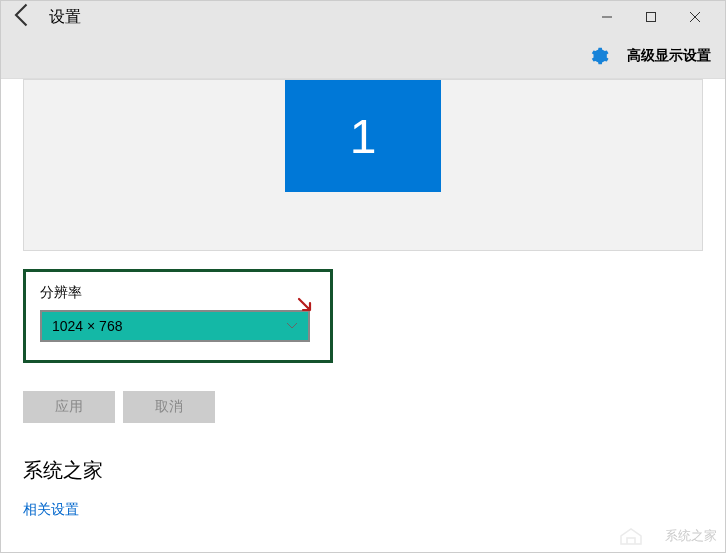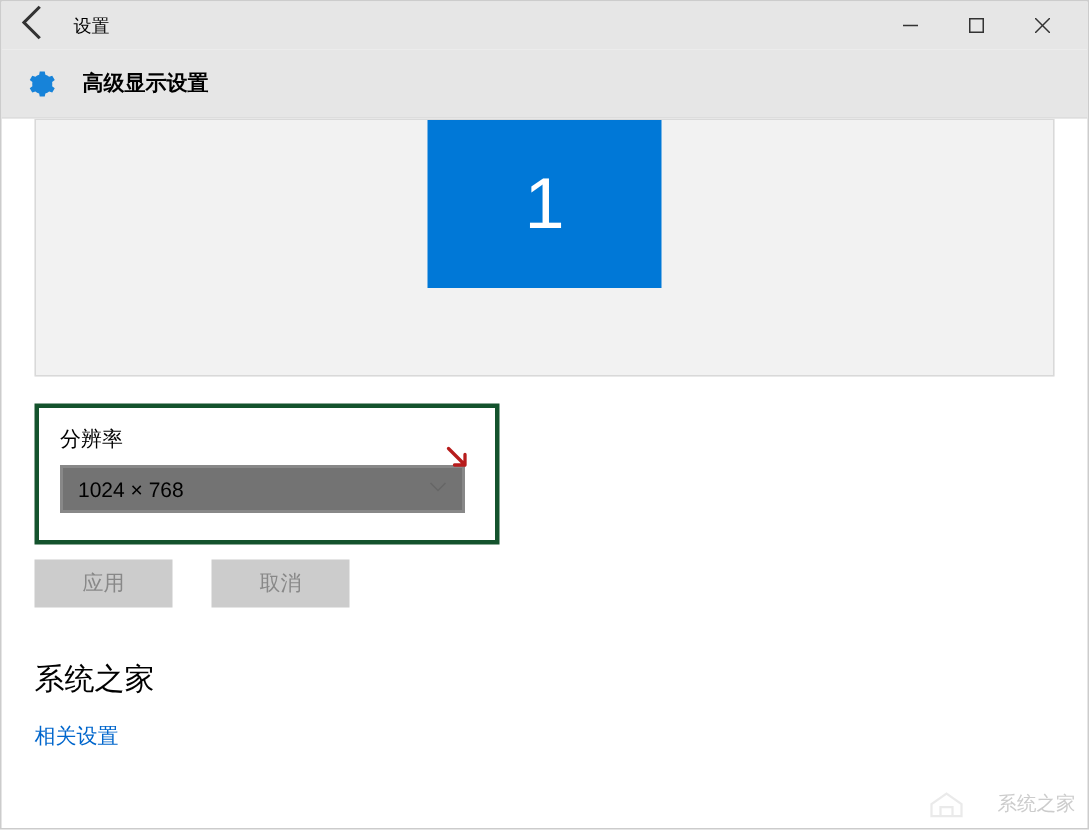--- a/index.html
+++ b/index.html
@@ -1,46 +1,46 @@
 <!DOCTYPE html>
 <html><head>
   <meta charset="utf-8">
   <style>
     * { margin: 0; padding: 0; box-sizing: border-box; font-family: "Microsoft YaHei", "Segoe UI", sans-serif; }
     body { width: 726px; height: 553px; background: #fff; overflow: hidden; border: 1px solid #ccc; position: relative; }
     
     .titlebar { height: 32px; background: #e6e6e6; display: flex; align-items: center; padding: 0 8px; }
     .titlebar .back { width: 28px; text-align: center; cursor: pointer; font-size: 16px; }
-    .titlebar .title { margin-left: 12px; font-size: 12px; }
+    .titlebar .title { margin-left: 12px; font-size: 16px; }
     .titlebar .spacer { flex: 1; }
     .titlebar .wc { width: 44px; height: 32px; display: flex; align-items: center; justify-content: center; cursor: pointer; }
     .titlebar .wc svg { width: 10px; height: 10px; }
     
-    .header { height: 46px; background: #e6e6e6; display: flex; align-items: center; padding: 0 14px; border-bottom: 1px solid #ddd; }
+    .header { height: 46px; background: #e6e6e6; display: flex; align-items: center; padding: 0 14px; border-bottom: 1px solid #ddd; justify-content: flex-end; }
     .header .gear { width: 24px; height: 24px; display: flex; align-items: center; justify-content: center; }
     .header .label { margin-left: 16px; font-size: 14px; font-weight: bold; }
     
     .content { padding: 0 22px; height: calc(100% - 78px); overflow: hidden; }
     
     .monitor-area { background: #f2f2f2; border: 1px solid #d9d9d9; height: 172px; margin-top: 0; display: flex; align-items: flex-start; justify-content: center; padding-top: 0; }
     .monitor { width: 156px; height: 112px; background: #0078d7; color: #fff; display: flex; align-items: center; justify-content: center; font-size: 48px; font-weight: 300; }
     
     .links { margin-top: 10px; }
     .links a { color: #0066cc; font-size: 14px; text-decoration: none; margin-right: 16px; cursor: pointer; }
     
     .highlight-box { border: 3px solid #14532d; margin-top: 18px; padding: 12px 14px 18px 14px; width: 310px; position: relative; }
     .res-label { font-size: 14px; margin-bottom: 8px; }
-    .dropdown { width: 270px; height: 32px; border: 2px solid #888; display: flex; align-items: center; padding: 0 10px; cursor: pointer; background: #737373; justify-content: space-between; }
+    .dropdown { width: 270px; height: 32px; border: 2px solid #888; display: flex; align-items: center; padding: 0 10px; cursor: pointer; background: #14b8a6; justify-content: space-between; }
     .dropdown .val { font-size: 14px; }
     .dropdown .chev { font-size: 10px; color: #555; }
     
     .cursor-arrow { position: absolute; left: 270px; top: 24px; pointer-events: none; }
     .cursor-arrow svg { width: 20px; height: 20px; }
     
-    .buttons { margin-top: 10px; display: flex; gap: 26px; }
+    .buttons { margin-top: 28px; display: flex; gap: 8px; }
     .btn { width: 92px; height: 32px; background: #cccccc; color: #888; border: none; font-size: 14px; cursor: pointer; display: flex; align-items: center; justify-content: center; }
     
     .related { margin-top: 34px; font-size: 20px; }
     .color-cal { margin-top: 16px; }
     .color-cal a { color: #0066cc; font-size: 14px; text-decoration: none; cursor: pointer; }
     
     .watermark { position: absolute; right: 8px; bottom: 6px; font-size: 13px; color: #ccc; display: flex; align-items: center; gap: 20px; pointer-events: none; }
     .watermark svg { width: 28px; height: 20px; opacity: 0.4; }
   </style>
 </head>

